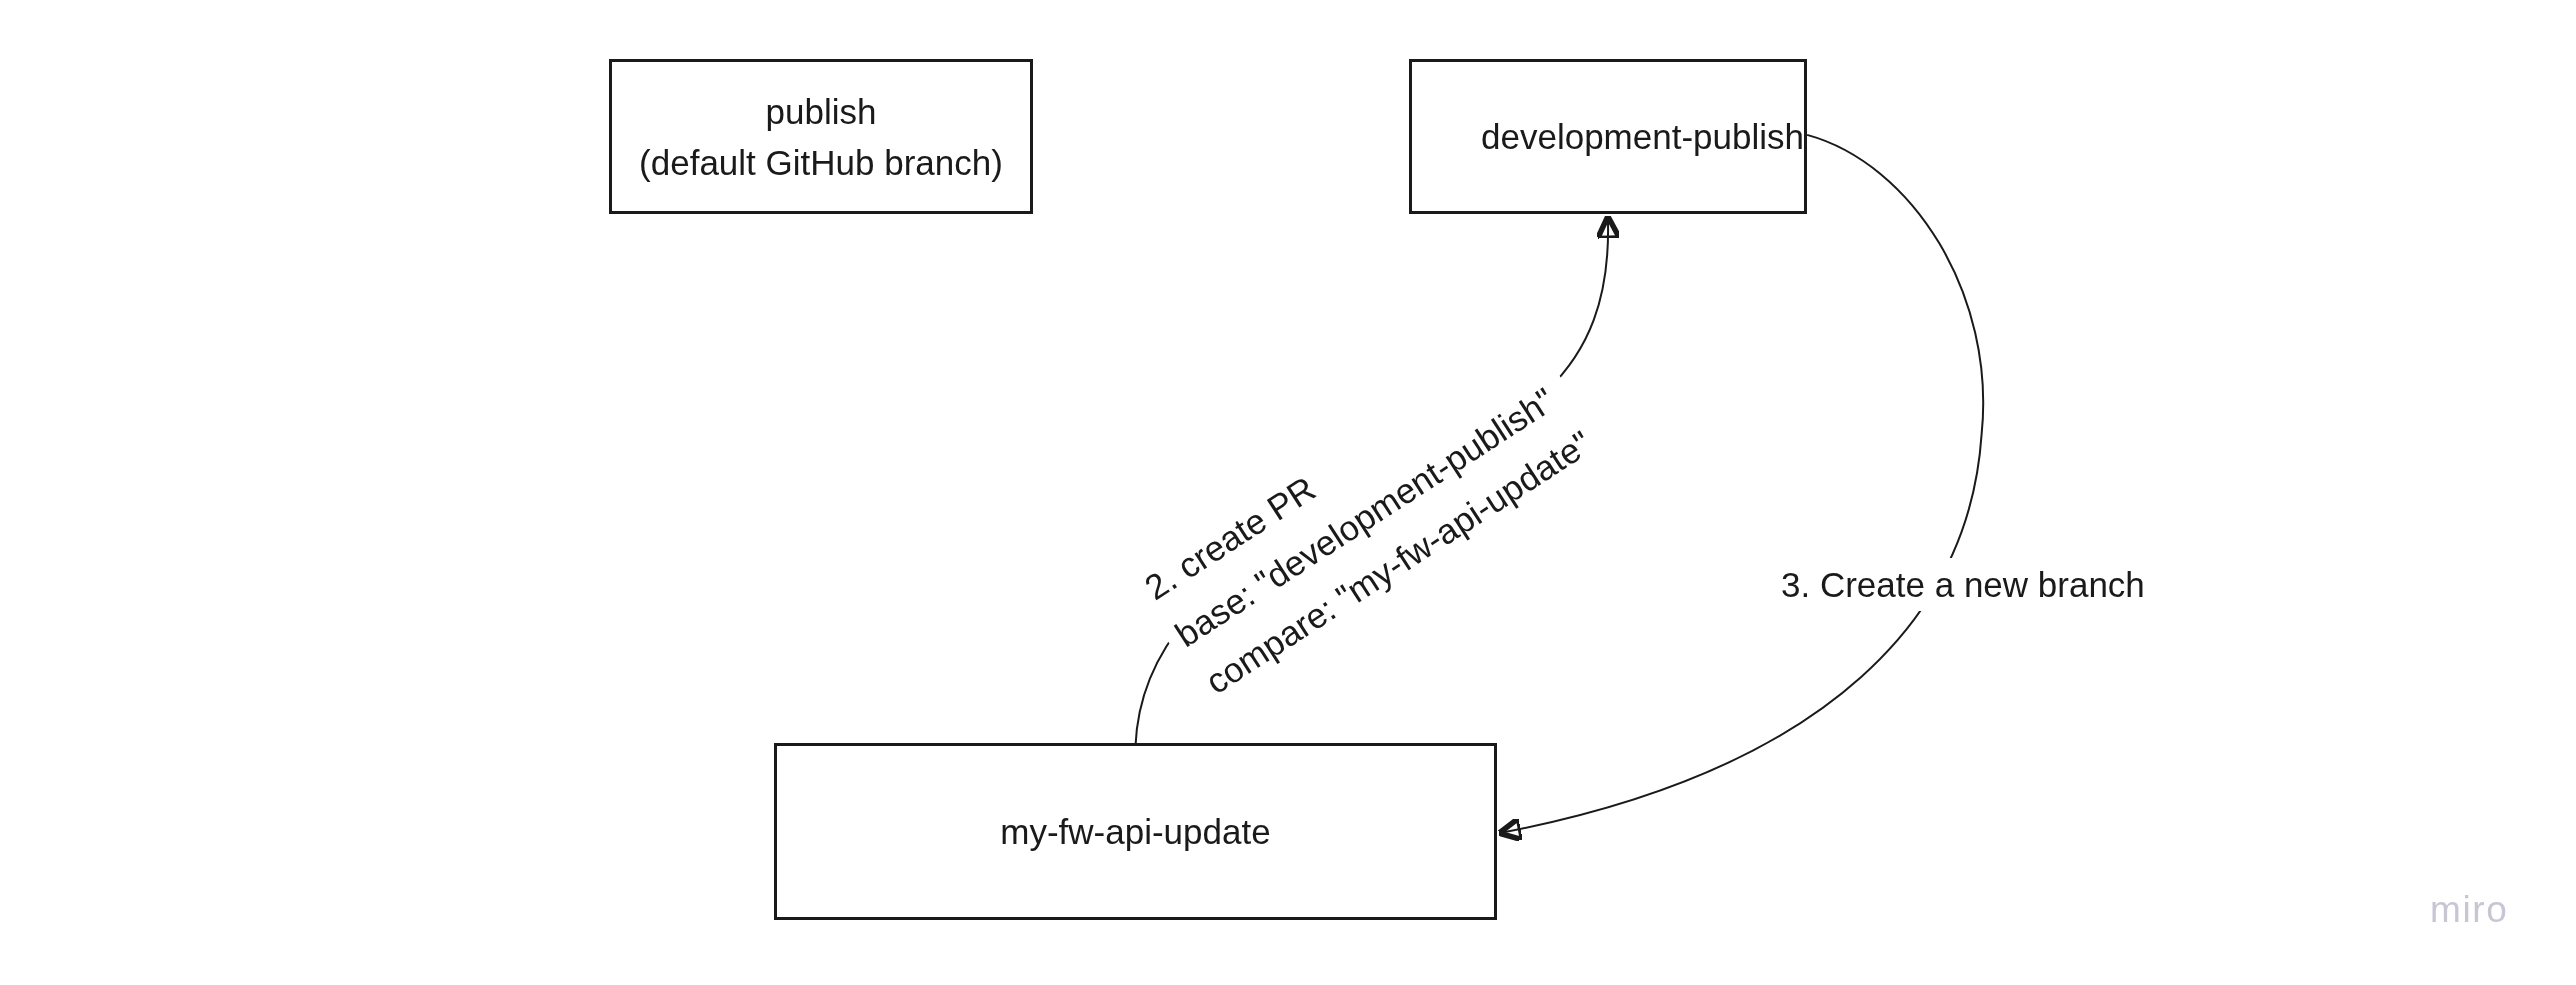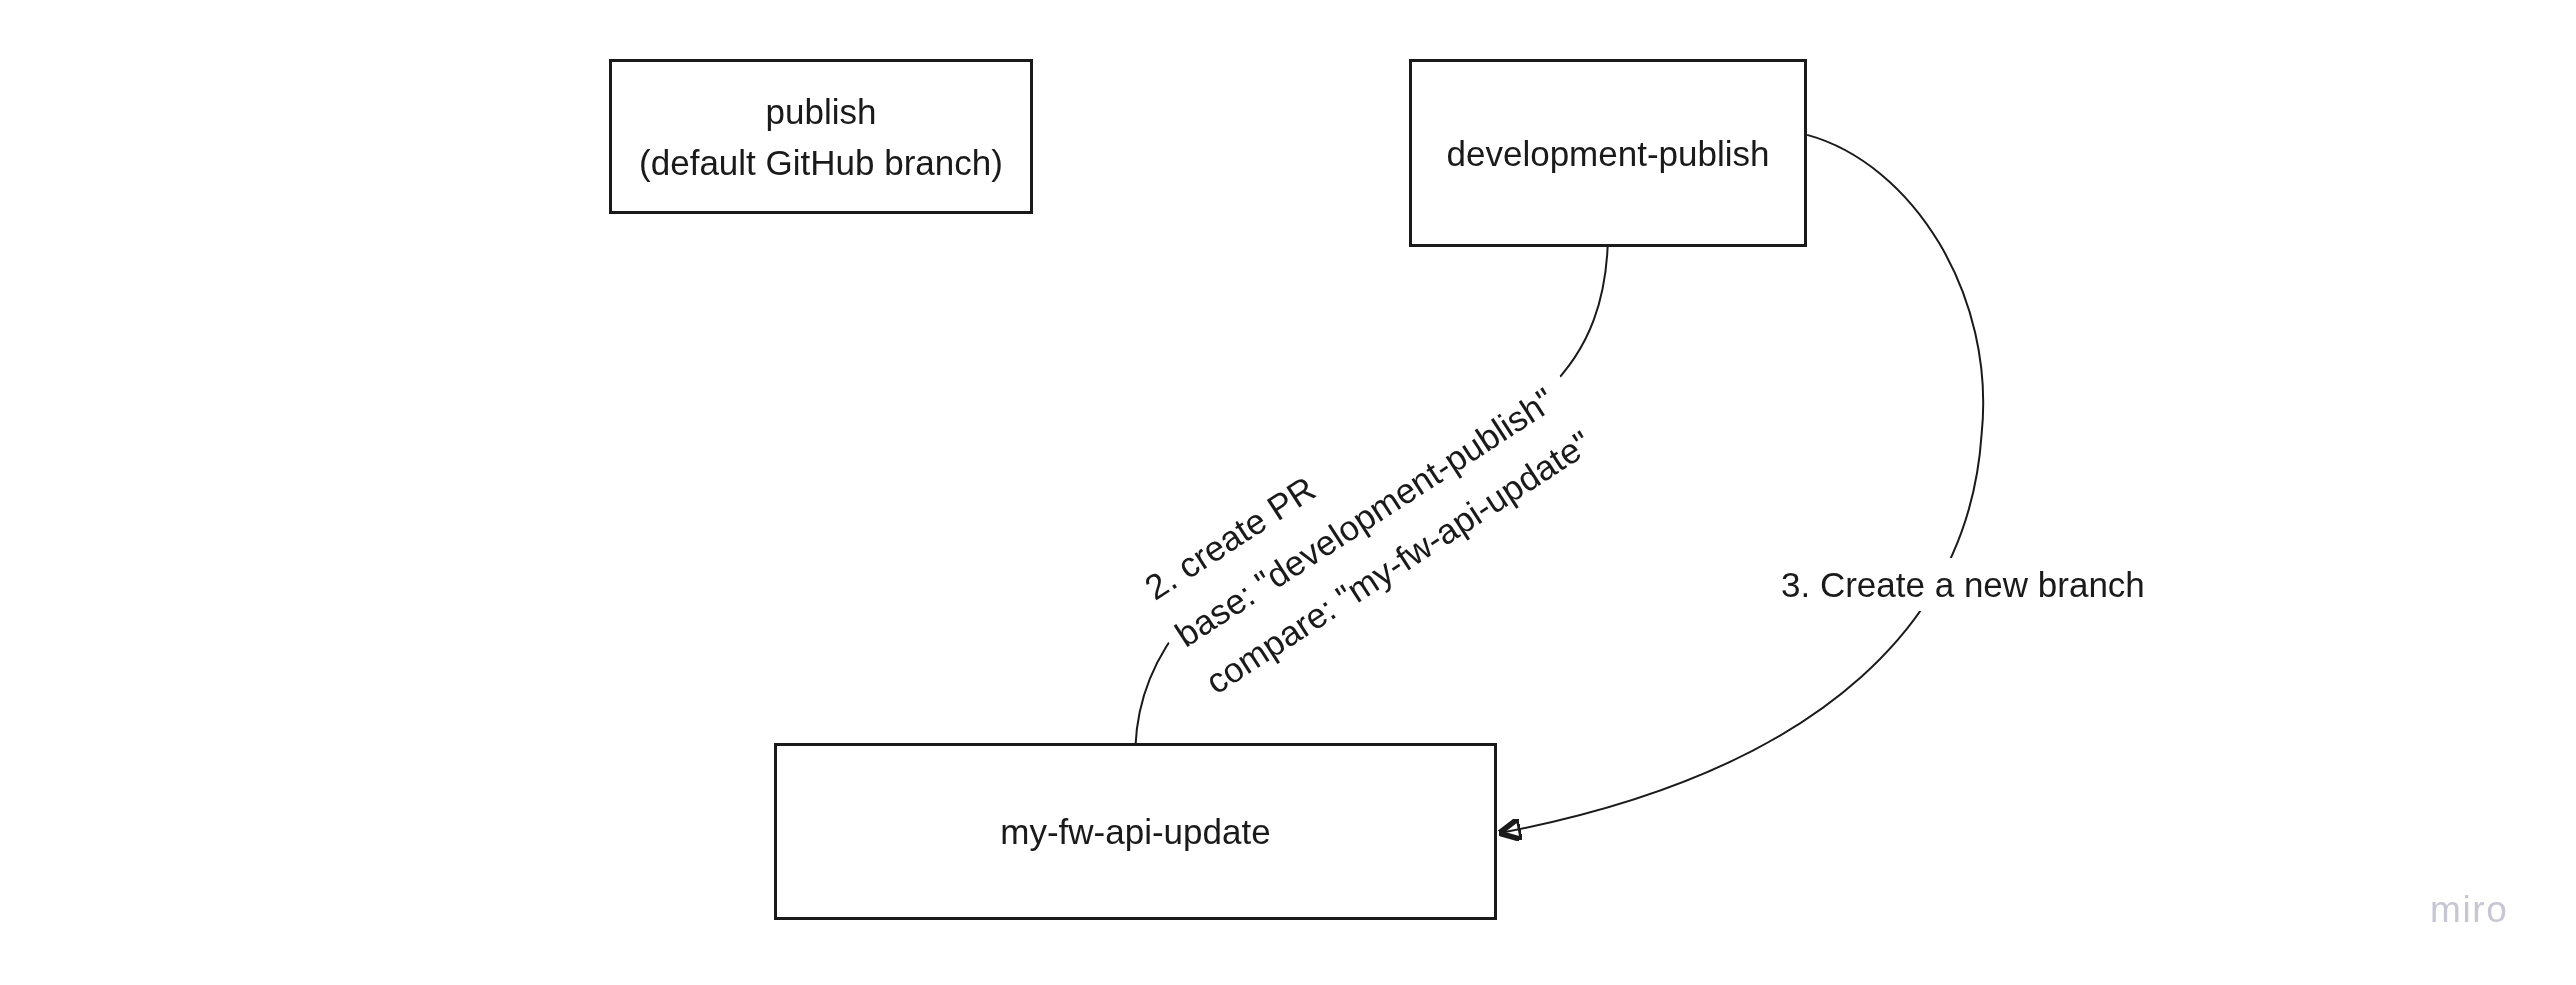--- a/index.html
+++ b/index.html
@@ -17,21 +17,21 @@
   .connector-layer path{fill:none;stroke:var(--ink);stroke-width:2.5px;}
 
   
   .shape{
     position:absolute;z-index:3;
     background:#ffffff;border:3.2px solid var(--ink);
     display:flex;flex-direction:column;align-items:center;justify-content:center;
     text-align:center;font-size:35px;line-height:51px;color:var(--ink);
   }
   .shape-publish{left:609px;top:59px;width:424px;height:155px;}
-  .shape-devpublish{left:1409px;top:59px;width:398px;height:188px;}
+  .shape-devpublish{left:1409px;top:59px;width:398px;height:155px;align-items:flex-end;}
   .shape-myfw{left:774px;top:743px;width:723px;height:177px;text-align:right;}
 
   
   .caption{
     position:absolute;z-index:2;background:#ffffff;color:var(--ink);
     font-size:35px;white-space:nowrap;
   }
   .caption-branch{left:1773px;top:558px;padding:4.8px 8px;line-height:43px;}
   .caption-pr{
     left:1123px;top:572px;line-height:56px;padding:1.6px 11px;

